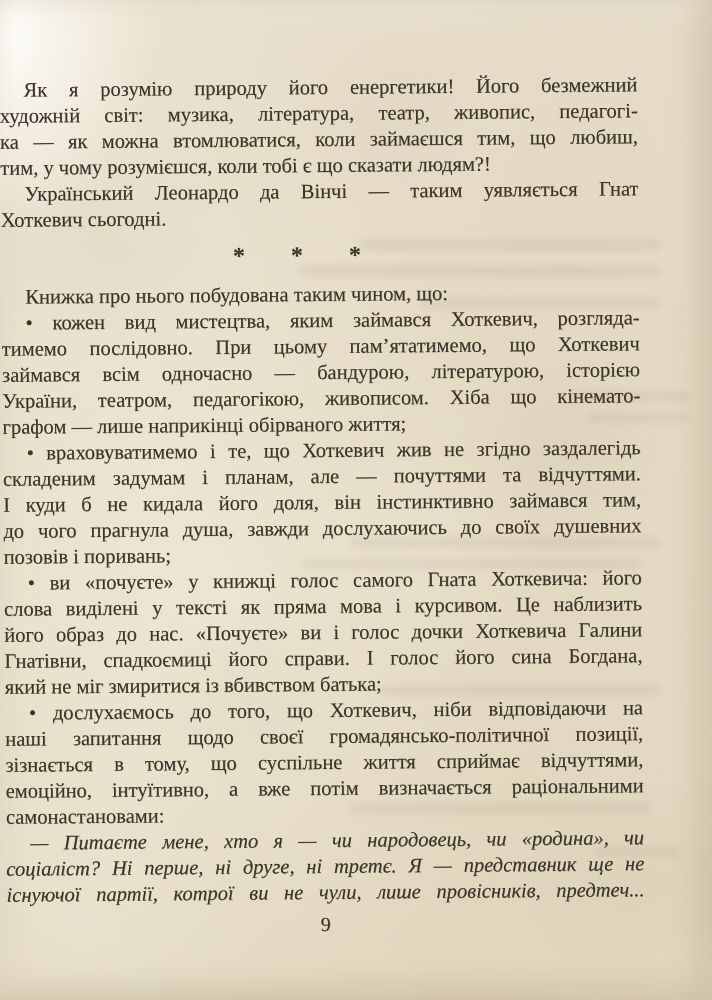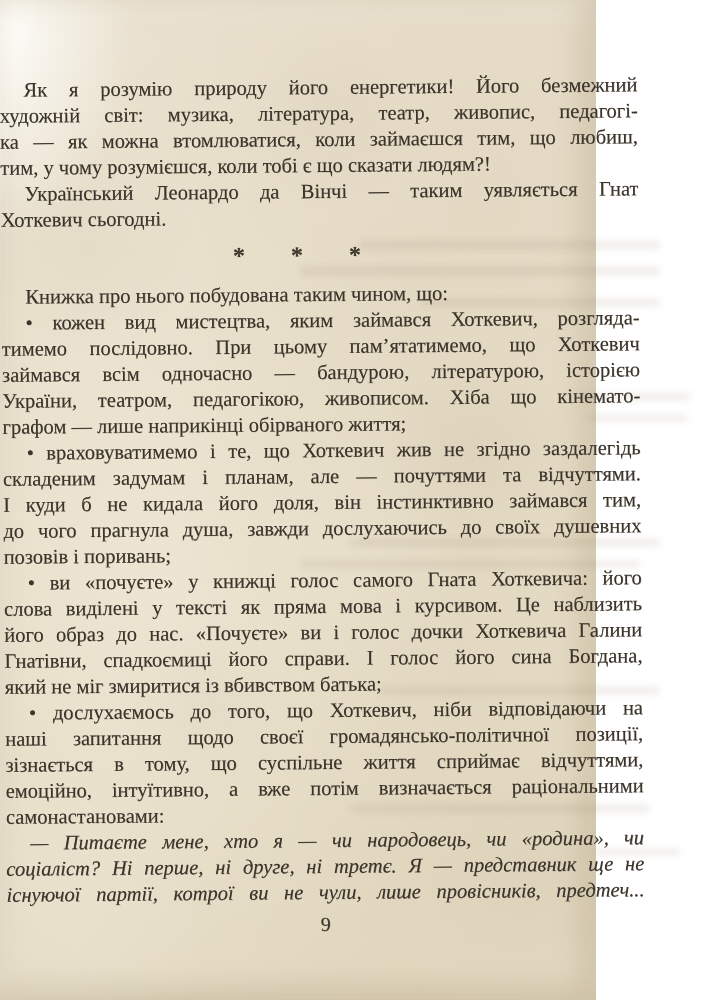--- a/index.html
+++ b/index.html
@@ -3,33 +3,32 @@
 <meta charset="utf-8">
 <style>
   html, body {
     margin: 0; padding: 0;
     width: 712px; height: 1000px;
     overflow: hidden;
     font-family: "Liberation Serif", "DejaVu Serif", serif;
   }
   .page {
     position: relative;
-    width: 588px; height: 1000px;
+    width: 712px; height: 1000px;
     background:
       radial-gradient(ellipse at 0% 2%, rgba(255,255,252,0.95), rgba(255,255,252,0) 16%),
       linear-gradient(100deg, rgba(255,253,246,0.85) 0%, rgba(255,253,246,0) 5%),
       radial-gradient(ellipse at 82% 18%, rgba(208,192,160,0.22), rgba(208,192,160,0) 55%),
       radial-gradient(ellipse at 30% 60%, rgba(255,250,238,0.25), rgba(255,250,238,0) 50%),
       radial-gradient(ellipse at 68% 85%, rgba(212,197,168,0.28), rgba(212,197,168,0) 55%),
       linear-gradient(175deg, #eae1cf 0%, #e8dfca 55%, #e5dbc4 100%);
     box-shadow:
       inset -16px 0 30px rgba(150,128,95,0.20),
       inset 0 -14px 28px rgba(150,128,95,0.13),
       inset 0 16px 22px rgba(255,252,242,0.30);
-    padding-left: 8px;
   }
   .grain {
     position: absolute; inset: 0; pointer-events: none;
     background:
       radial-gradient(circle at 15% 25%, rgba(120,100,70,0.04), transparent 12%),
       radial-gradient(circle at 55% 12%, rgba(120,100,70,0.04), transparent 10%),
       radial-gradient(circle at 80% 45%, rgba(120,100,70,0.05), transparent 14%),
       radial-gradient(circle at 35% 70%, rgba(120,100,70,0.04), transparent 12%),
       radial-gradient(circle at 90% 88%, rgba(120,100,70,0.05), transparent 12%),
       radial-gradient(circle at 10% 92%, rgba(255,255,250,0.10), transparent 15%),

